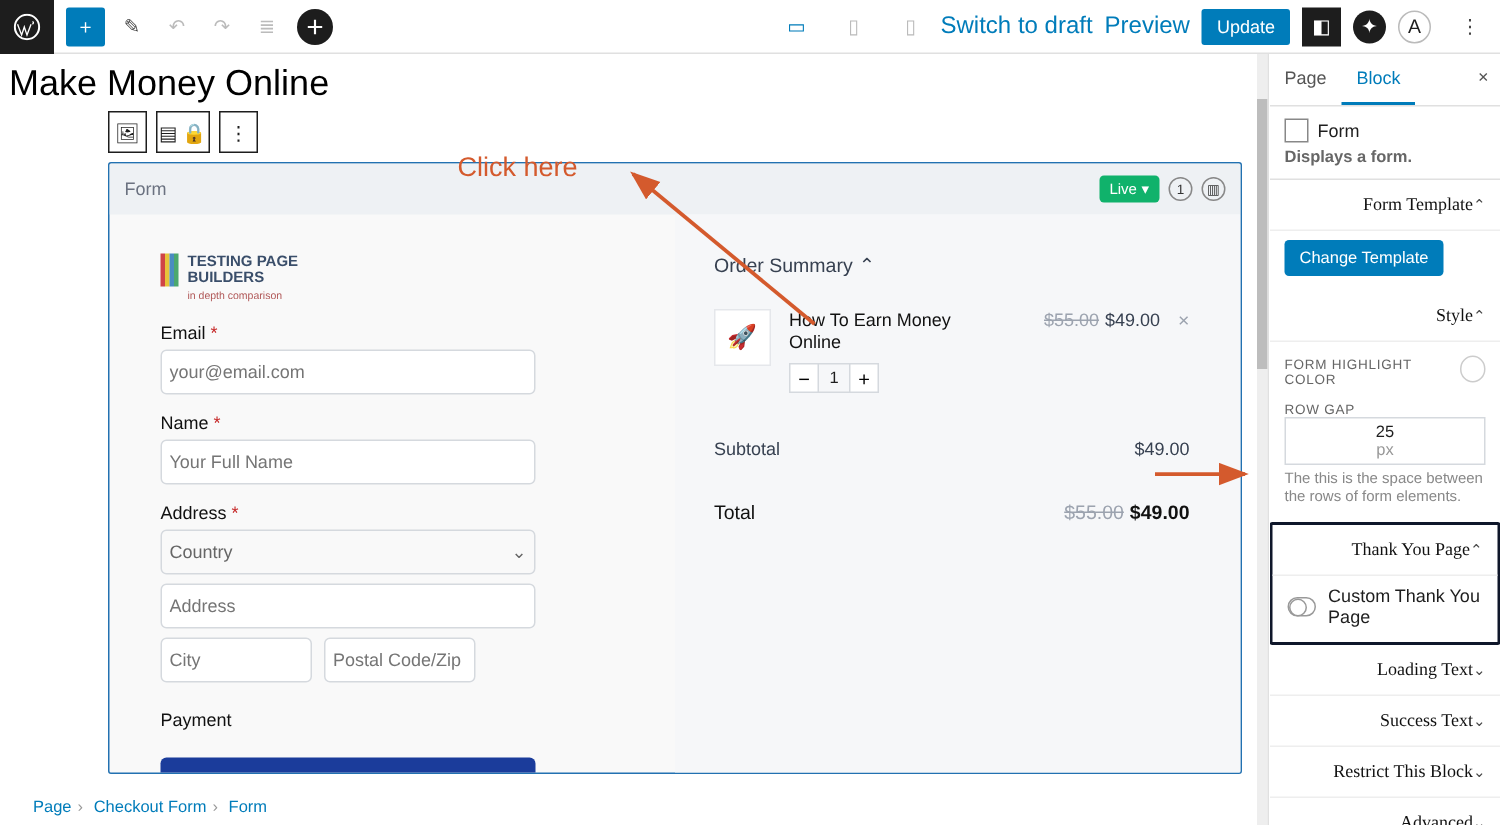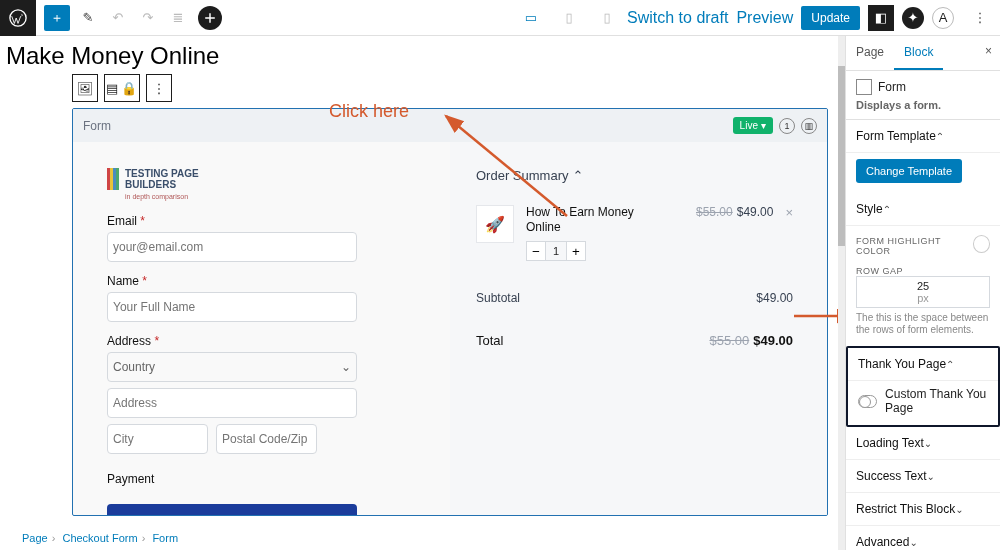--- a/index.html
+++ b/index.html
@@ -64,34 +64,34 @@
 .qty button{ width:20px; height:20px; border:1px solid #d5d9de; background:#fff; cursor:pointer;}
 .qty span{ width:20px; height:20px; border-top:1px solid #d5d9de; border-bottom:1px solid #d5d9de; display:flex; align-items:center; justify-content:center; font-size:11px;}
 .price-col{ text-align:right; font-size:12px; color:#374151; white-space:nowrap;}
 .price-col .old{ color:#9ca3af; text-decoration:line-through; margin-right:4px;}
 .close-x{ color:#9ca3af; cursor:pointer; font-size:13px;}
 .sum-line{ display:flex; justify-content:space-between; font-size:12px; color:#374151; margin-bottom:28px;}
 .sum-line.total{ font-size:13px; color:#111;}
 .sum-line.total .amt{ font-weight:600;}
 
 
-.overlay{ position:absolute; left:0; top:0; right:0; bottom:0; pointer-events:none;margin-left:24px;}
+.overlay{ position:absolute; left:0; top:0; right:0; bottom:0; pointer-events:none;}
 .overlay svg{ width:100%; height:100%;}
 .click-label{ position:absolute; left:305px; top:65px; color:#d45a2d; font-size:18px;}
 
 
 .sb-tabs{ display:flex; border-bottom:1px solid #e0e0e0; }
 .sb-tab{ padding:9px 10px; font-size:12px; color:#555; cursor:pointer;}
 .sb-tab.active{ color:#007cba; border-bottom:2px solid #007cba; }
 .sb-close{ margin-left:auto; padding:8px 8px; cursor:pointer; color:#555;}
 .sb-row{ border-bottom:1px solid #e0e0e0; padding:8px 10px;}
 .sb-head{ display:flex; align-items:center; gap:6px;}
 .sb-head .ic{ width:16px; height:16px; border:1px solid #888; }
 .sb-desc{ font-size:11px; color:#666; margin-top:4px;font-weight:bold;}
-.sect-head{ display:flex; align-items:center; justify-content:flex-start; cursor:pointer; padding:9px 10px; border-bottom:1px solid #eee; font-size:12px; color:#111;}
+.sect-head{ display:flex; align-items:center; justify-content:flex-end; cursor:pointer; padding:9px 10px; border-bottom:1px solid #eee; font-size:12px; color:#111;font-family:Liberation Serif, serif;}
 .chev{ font-size:10px; color:#444;}
 .sect-body{ padding:6px 10px 10px 10px;}
 .chg-btn{ background:#007cba; color:#fff; padding:6px 10px; border-radius:3px; font-size:11px; display:inline-block; cursor:pointer;}
 .sm-lbl{ font-size:9px; text-transform:uppercase; color:#666; letter-spacing:.5px; margin-top:4px;}
 .swatch{ width:18px; height:18px; border:1px solid #ccc; border-radius:50%; background:#fff;}
 .num-inp{ width:100%; border:1px solid #d5d9de; padding:3px 5px; font-size:11px; display:flex; align-items:center; justify-content:space-between;flex-direction:column;}
 .hint{ font-size:10px; color:#888; margin-top:4px; line-height:12px;}
 .ty-box{ border:2px solid #0f172a; border-radius:2px; padding:0;}
 .toggle{ width:24px; height:13px; border:1px solid #999; border-radius:7px; position:relative;}
 .toggle::after{ content:""; width:10px; height:10px; border-radius:50%; background:#fff; border:1px solid #999; position:absolute; left:0; top:0;}

